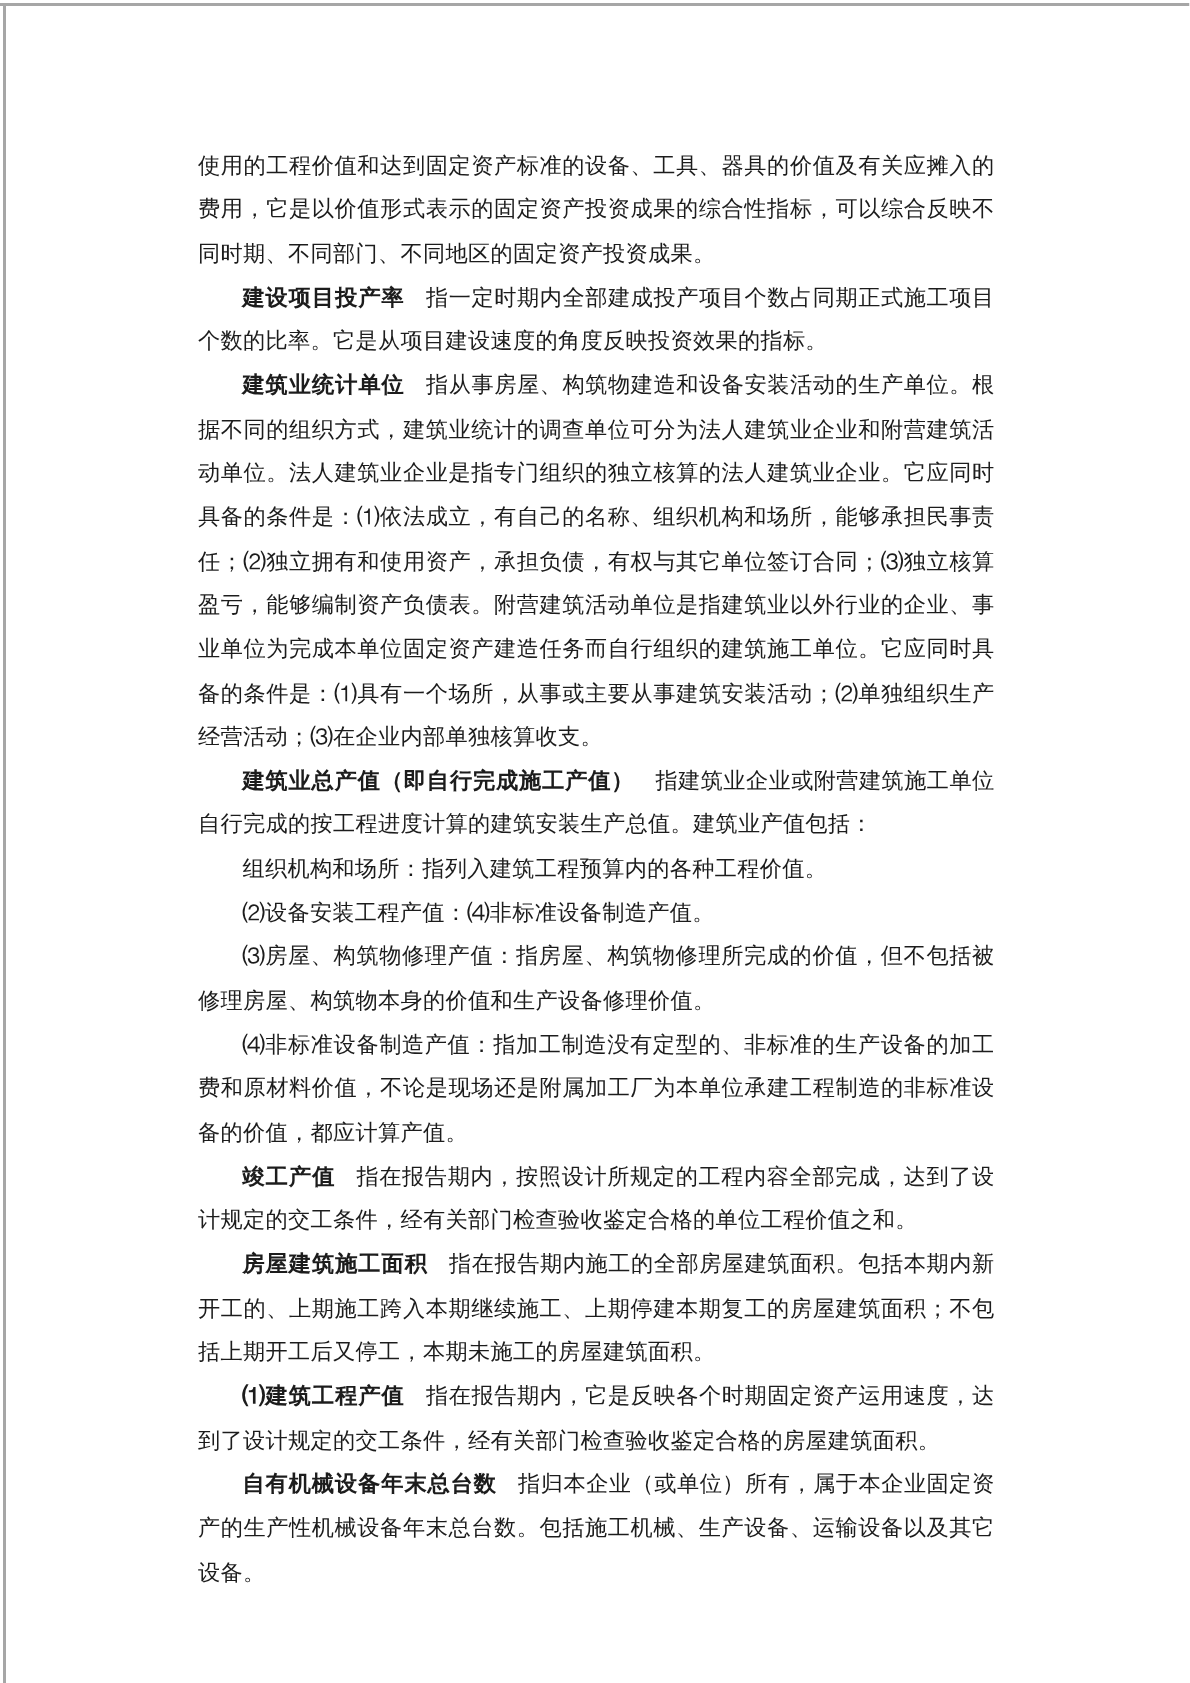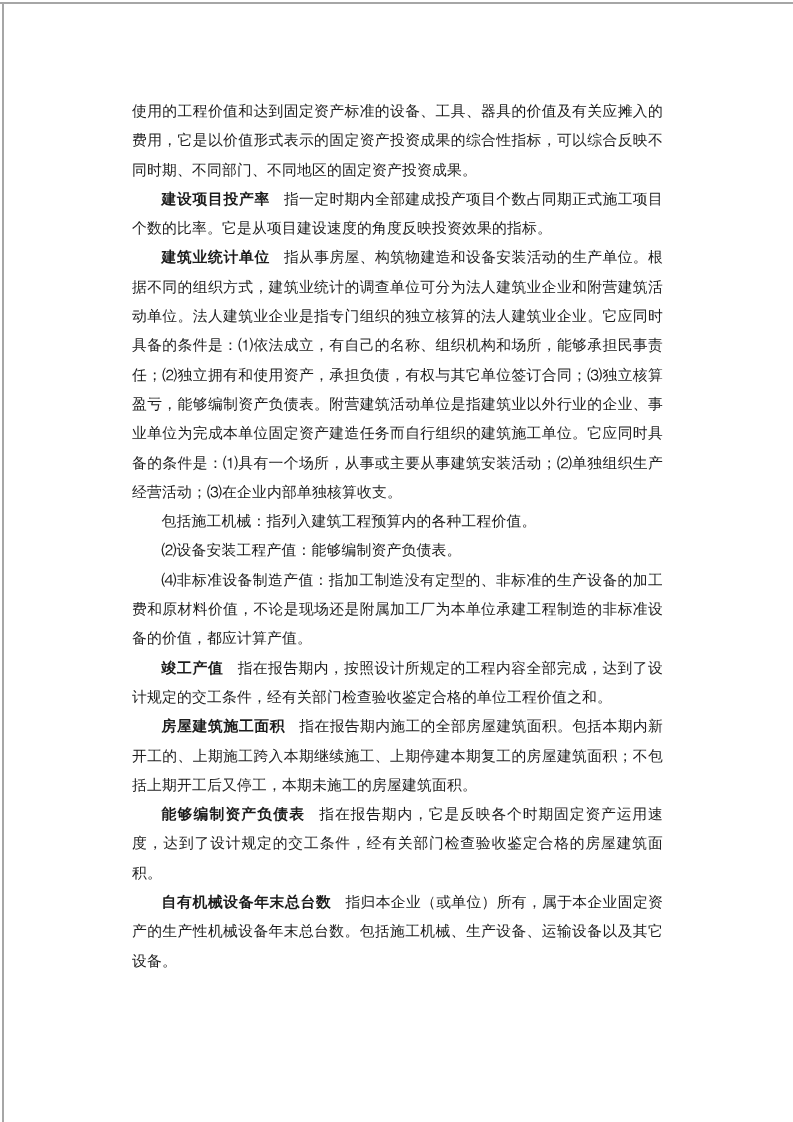--- a/index.html
+++ b/index.html
@@ -54,21 +54,23 @@
 </head>
 <body>
 
 <div class="page" style="background: rgb(255, 255, 255);">
   <div class="edge-top" style="background: rgb(166, 166, 166);"></div>
   <div class="edge-left" style="background: rgb(166, 166, 166);"></div>
   <div class="doc-body" id="doc-body" style="color: rgb(28, 28, 28);">
       <p class="para"><span>使用的工程价值和达到固定资产标准的设备、工具、器具的价值及有关应摊入的费用，它是以价值形式表示的固定资产投资成果的综合性指标，可以综合反映不同时期、不同部门、不同地区的固定资产投资成果。</span></p>
       <p class="para indent"><b class="term">建设项目投产率</b><span>指一定时期内全部建成投产项目个数占同期正式施工项目个数的比率。它是从项目建设速度的角度反映投资效果的指标。</span></p>
       <p class="para indent"><b class="term">建筑业统计单位</b><span>指从事房屋、构筑物建造和设备安装活动的生产单位。根据不同的组织方式，建筑业统计的调查单位可分为法人建筑业企业和附营建筑活动单位。法人建筑业企业是指专门组织的独立核算的法人建筑业企业。它应同时具备的条件是：⑴依法成立，有自己的名称、组织机构和场所，能够承担民事责任；⑵独立拥有和使用资产，承担负债，有权与其它单位签订合同；⑶独立核算盈亏，能够编制资产负债表。附营建筑活动单位是指建筑业以外行业的企业、事业单位为完成本单位固定资产建造任务而自行组织的建筑施工单位。它应同时具备的条件是：⑴具有一个场所，从事或主要从事建筑安装活动；⑵单独组织生产经营活动；⑶在企业内部单独核算收支。</span></p>
-      <p class="para indent"><span>包括施工机械：指列入建筑工程预算内的各种工程价值。</span></p>
-      <p class="para indent"><span>⑵设备安装工程产值：能够编制资产负债表。</span></p>
+      <p class="para indent"><b class="term">建筑业总产值（即自行完成施工产值）</b><span>指建筑业企业或附营建筑施工单位自行完成的按工程进度计算的建筑安装生产总值。建筑业产值包括：</span></p>
+      <p class="para indent"><span>组织机构和场所：指列入建筑工程预算内的各种工程价值。</span></p>
+      <p class="para indent"><span>⑵设备安装工程产值：⑷非标准设备制造产值。</span></p>
+      <p class="para indent"><span>⑶房屋、构筑物修理产值：指房屋、构筑物修理所完成的价值，但不包括被修理房屋、构筑物本身的价值和生产设备修理价值。</span></p>
       <p class="para indent"><span>⑷非标准设备制造产值：指加工制造没有定型的、非标准的生产设备的加工费和原材料价值，不论是现场还是附属加工厂为本单位承建工程制造的非标准设备的价值，都应计算产值。</span></p>
       <p class="para indent"><b class="term">竣工产值</b><span>指在报告期内，按照设计所规定的工程内容全部完成，达到了设计规定的交工条件，经有关部门检查验收鉴定合格的单位工程价值之和。</span></p>
       <p class="para indent"><b class="term">房屋建筑施工面积</b><span>指在报告期内施工的全部房屋建筑面积。包括本期内新开工的、上期施工跨入本期继续施工、上期停建本期复工的房屋建筑面积；不包括上期开工后又停工，本期未施工的房屋建筑面积。</span></p>
-      <p class="para indent"><b class="term">能够编制资产负债表</b><span>指在报告期内，它是反映各个时期固定资产运用速度，达到了设计规定的交工条件，经有关部门检查验收鉴定合格的房屋建筑面积。</span></p>
+      <p class="para indent"><b class="term">⑴建筑工程产值</b><span>指在报告期内，它是反映各个时期固定资产运用速度，达到了设计规定的交工条件，经有关部门检查验收鉴定合格的房屋建筑面积。</span></p>
       <p class="para indent"><b class="term">自有机械设备年末总台数</b><span>指归本企业（或单位）所有，属于本企业固定资产的生产性机械设备年末总台数。包括施工机械、生产设备、运输设备以及其它设备。</span></p>
     </div>
 </div>
 
 </body></html>

